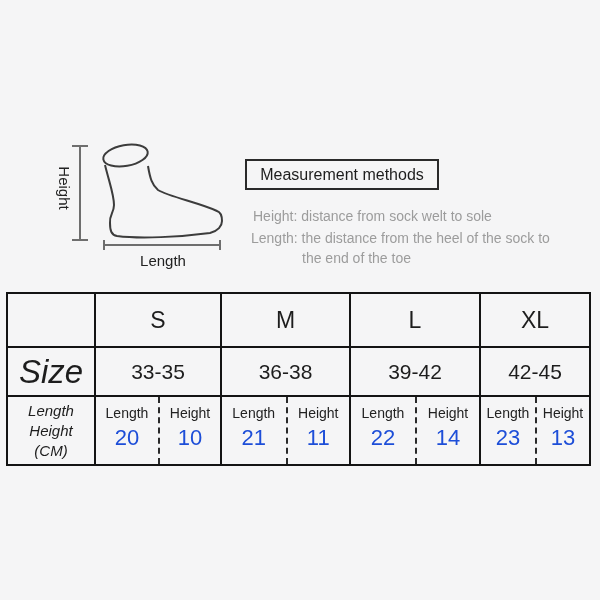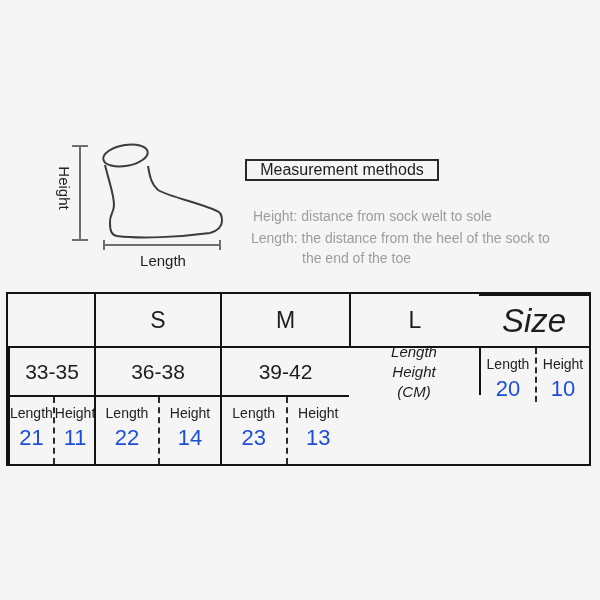--- a/index.html
+++ b/index.html
@@ -8,21 +8,21 @@
     background:#f5f5f6;overflow:hidden;
     font-family:"Liberation Sans",sans-serif;
     color:#1d1d1d;
   }
 
   
   .sock-svg{position:absolute;left:50px;top:133px;width:205px;height:145px;}
 
   
   .mm-box{
-    position:absolute;left:245px;top:159px;width:194px;height:22px;
+    position:absolute;left:245px;top:159px;width:194px;height:31px;
     border:2px solid #2a2a2a;box-sizing:border-box;
     display:flex;align-items:center;justify-content:center;
     font-size:16px;color:#1d1d1d;background:transparent;
   }
   .gray-line{
     position:absolute;font-size:14px;color:#9c9c9c;white-space:nowrap;
   }
 
   
   .size-table{
@@ -96,25 +96,27 @@
   <div class="gray-line" style="left:253px;top:208px;">Height: distance from sock welt to sole</div>
   <div class="gray-line" style="left:302px;top:250px;">the end of the toe</div>
   <div class="gray-line" style="left:251px;top:230px;">Length: the distance from the heel of the sock to</div>
 
   <div class="size-table">
 
     <div class="cell first-col first-row"></div>
     <div class="cell first-row size-head">S</div>
     <div class="cell first-row size-head">M</div>
     <div class="cell first-row size-head">L</div>
+    <div class="cell first-row size-head">XL</div>
 
     <div class="cell first-col size-label">Size</div>
     <div class="cell size-range">33-35</div>
     <div class="cell size-range">36-38</div>
     <div class="cell size-range">39-42</div>
+    <div class="cell size-range">42-45</div>
 
     <div class="cell first-col unit-cell">
       <div>Length</div>
       <div>Height</div>
       <div>(CM)</div>
     </div>
 
     <div class="cell lh-cell">
       <div class="lh-inner">
         <div class="half">

